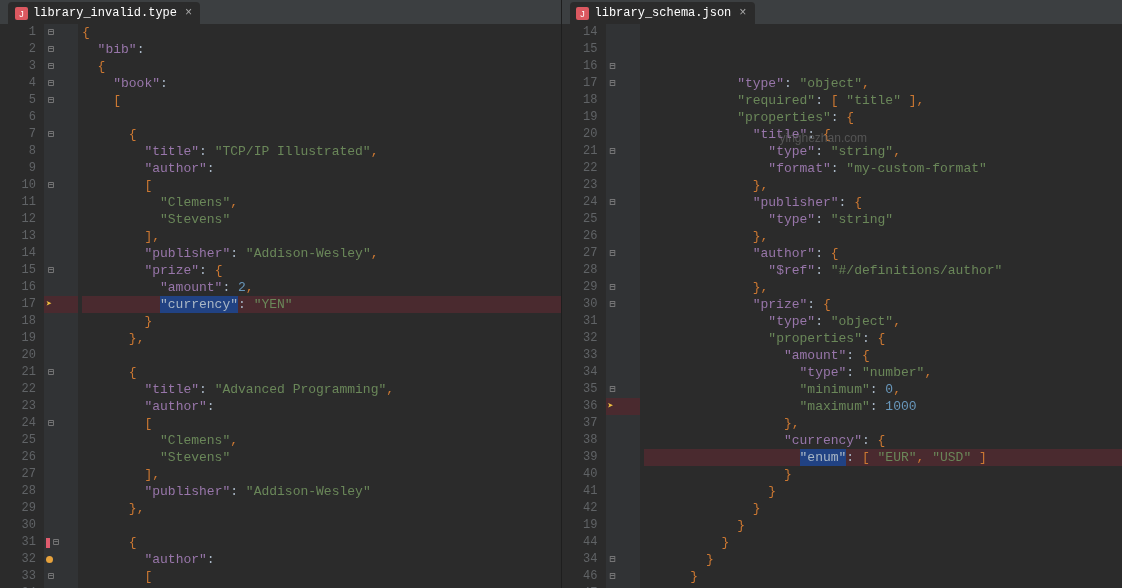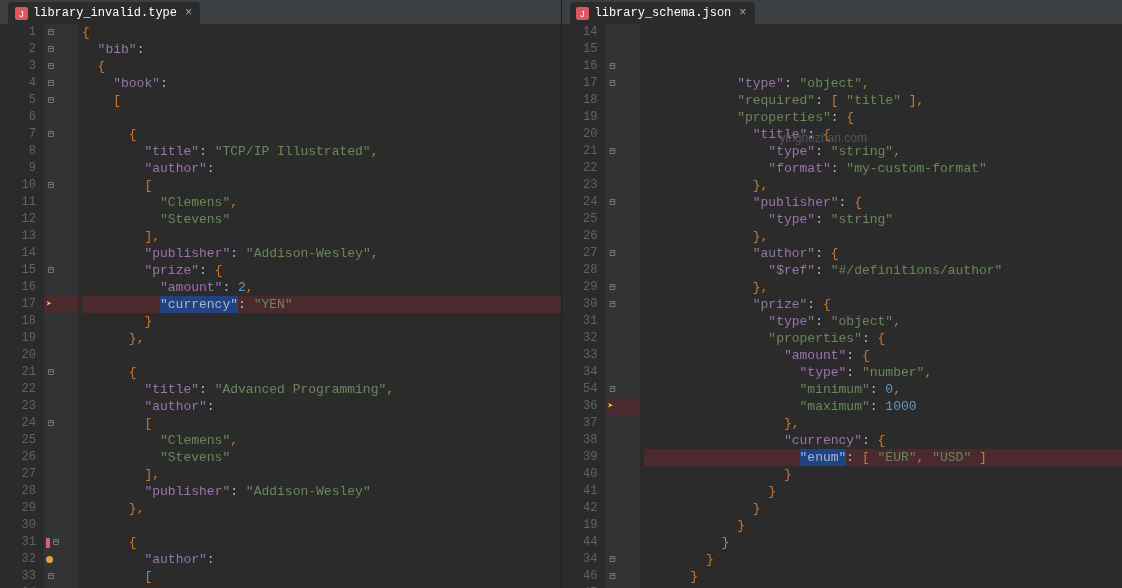--- a/index.html
+++ b/index.html
@@ -193,21 +193,21 @@
           <div class="gutter-line">25</div>
           <div class="gutter-line">26</div>
           <div class="gutter-line">27</div>
           <div class="gutter-line">28</div>
           <div class="gutter-line">29</div>
           <div class="gutter-line">30</div>
           <div class="gutter-line">31</div>
           <div class="gutter-line">32</div>
           <div class="gutter-line">33</div>
           <div class="gutter-line">34</div>
-          <div class="gutter-line">54</div>
+          <div class="gutter-line">35</div>
           <div class="gutter-line">36</div>
           <div class="gutter-line">37</div>
           <div class="gutter-line">38</div>
           <div class="gutter-line">39</div>
           <div class="gutter-line">40</div>
           <div class="gutter-line">41</div>
           <div class="gutter-line">42</div>
           <div class="gutter-line">19</div>
           <div class="gutter-line">44</div>
           <div class="gutter-line">34</div>

